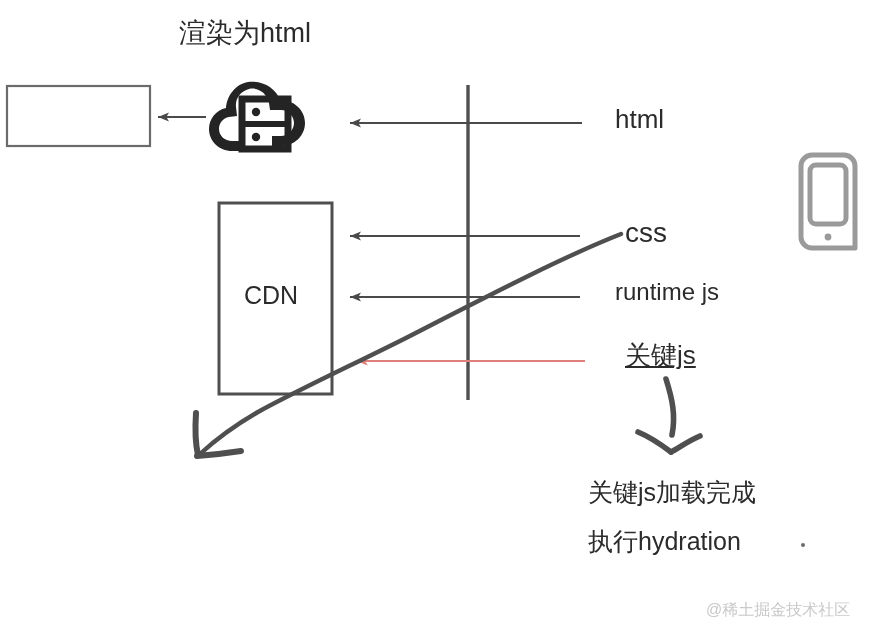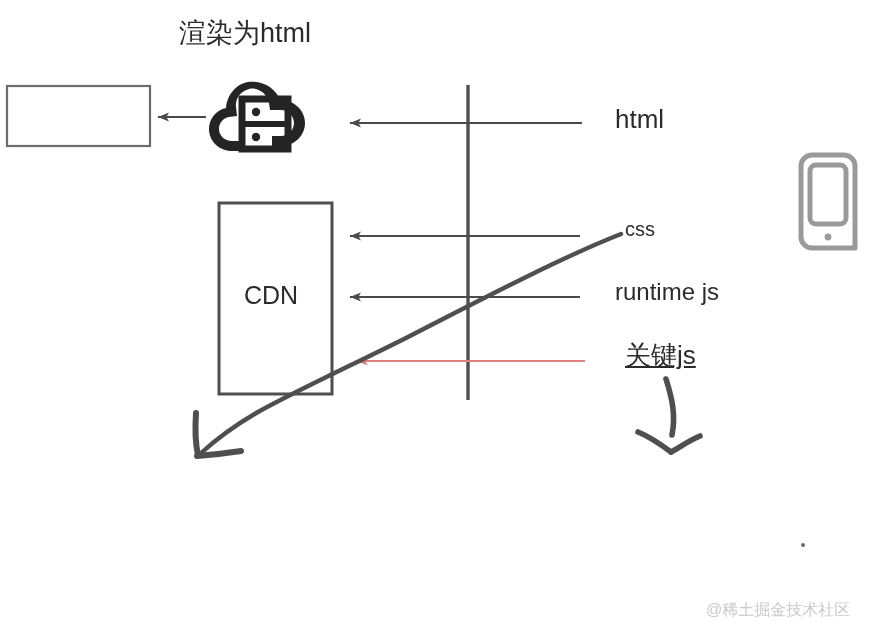--- a/index.html
+++ b/index.html
@@ -49,21 +49,21 @@
   }
   #label-html {
     left: 615px;
     top: 106px;
     font-size: 26px;
     text-align: right;
   }
   #label-css {
     left: 625px;
     top: 219px;
-    font-size: 20px;
+    font-size: 28px;
   }
   #label-runtime-js {
     left: 615px;
     top: 280px;
     font-size: 24px;
   }
   #label-key-js {
     left: 625px;
     top: 342px;
     font-size: 26px;
@@ -191,19 +191,21 @@
   <div class="lbl" id="label-html">html</div>
 
   <div class="lbl" id="label-css">css</div>
 
   <div class="lbl" id="label-runtime-js">runtime js</div>
 
   <div class="lbl" id="label-key-js">关键js</div>
 
 
   <div class="note-block" id="note-right">
+    <span class="note-line">关键js加载完成</span>
+    <span class="note-line">执行hydration</span>
   </div>
 
   <div class="stray-dot"></div>
 
   <div id="watermark">@稀土掘金技术社区</div>
 
 </div>
 
 </body></html>

